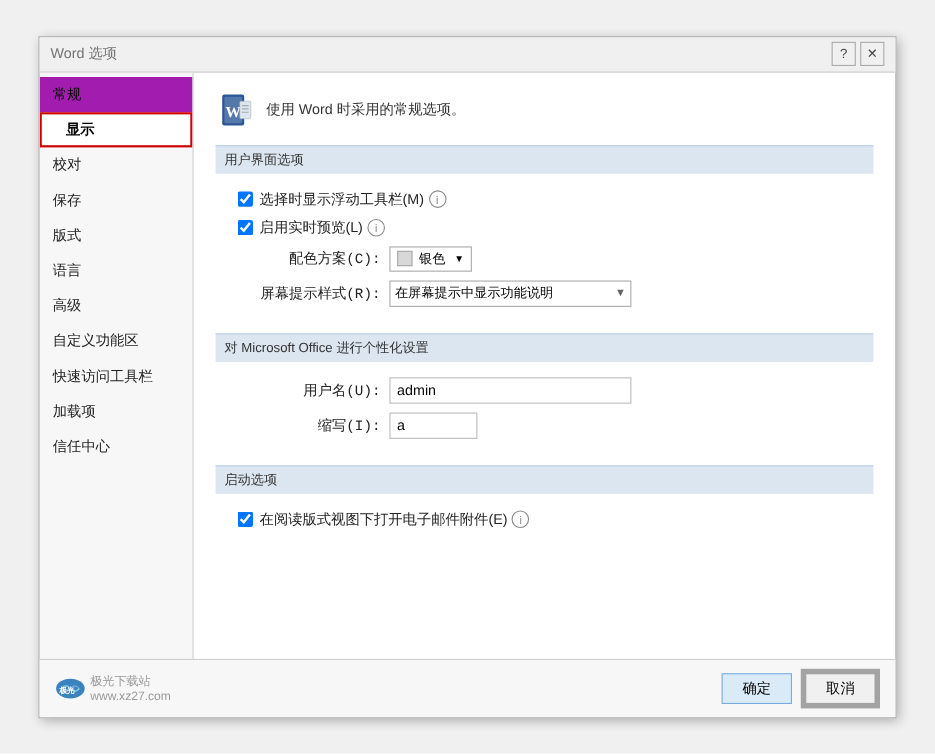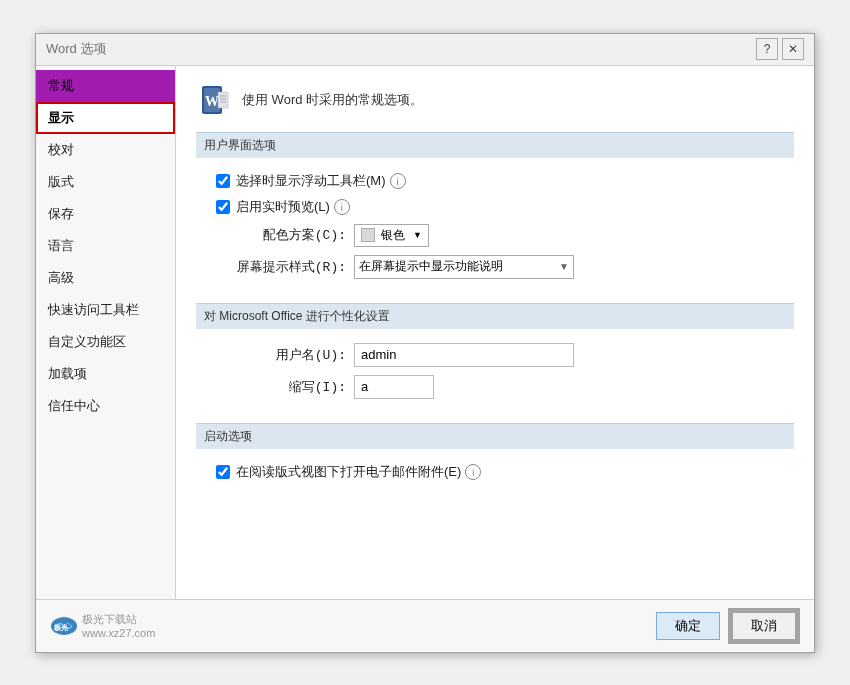--- a/index.html
+++ b/index.html
@@ -74,21 +74,21 @@
     }
     .sidebar-item.active-yellow {
       background: #a21caf;
       color: #000;
     }
     .sidebar-item.active-selected {
       background: #fff;
       border: 2px solid #cc0000;
       color: #000;
       font-weight: bold;
-      padding: 5px 10px;
+      padding: 5px 22px;
     }
     .content {
       flex: 1;
       padding: 16px 20px;
       overflow-y: auto;
     }
     .content-header {
       display: flex;
       align-items: center;
       margin-bottom: 14px;
@@ -255,36 +255,36 @@
       <div class="sidebar-item active-yellow">
         <span>常规</span>
       </div>
       <div class="sidebar-item active-selected">
         <span>显示</span>
       </div>
       <div class="sidebar-item">
         <span>校对</span>
       </div>
       <div class="sidebar-item">
+        <span>保存</span>
+      </div>
+      <div class="sidebar-item">
         <span>版式</span>
       </div>
       <div class="sidebar-item">
-        <span>保存</span>
-      </div>
-      <div class="sidebar-item">
         <span>语言</span>
       </div>
       <div class="sidebar-item">
         <span>高级</span>
       </div>
       <div class="sidebar-item">
+        <span>自定义功能区</span>
+      </div>
+      <div class="sidebar-item">
         <span>快速访问工具栏</span>
-      </div>
-      <div class="sidebar-item">
-        <span>自定义功能区</span>
       </div>
       <div class="sidebar-item">
         <span>加载项</span>
       </div>
       <div class="sidebar-item">
         <span>信任中心</span>
       </div>
     </div>
 
     <div class="content">

